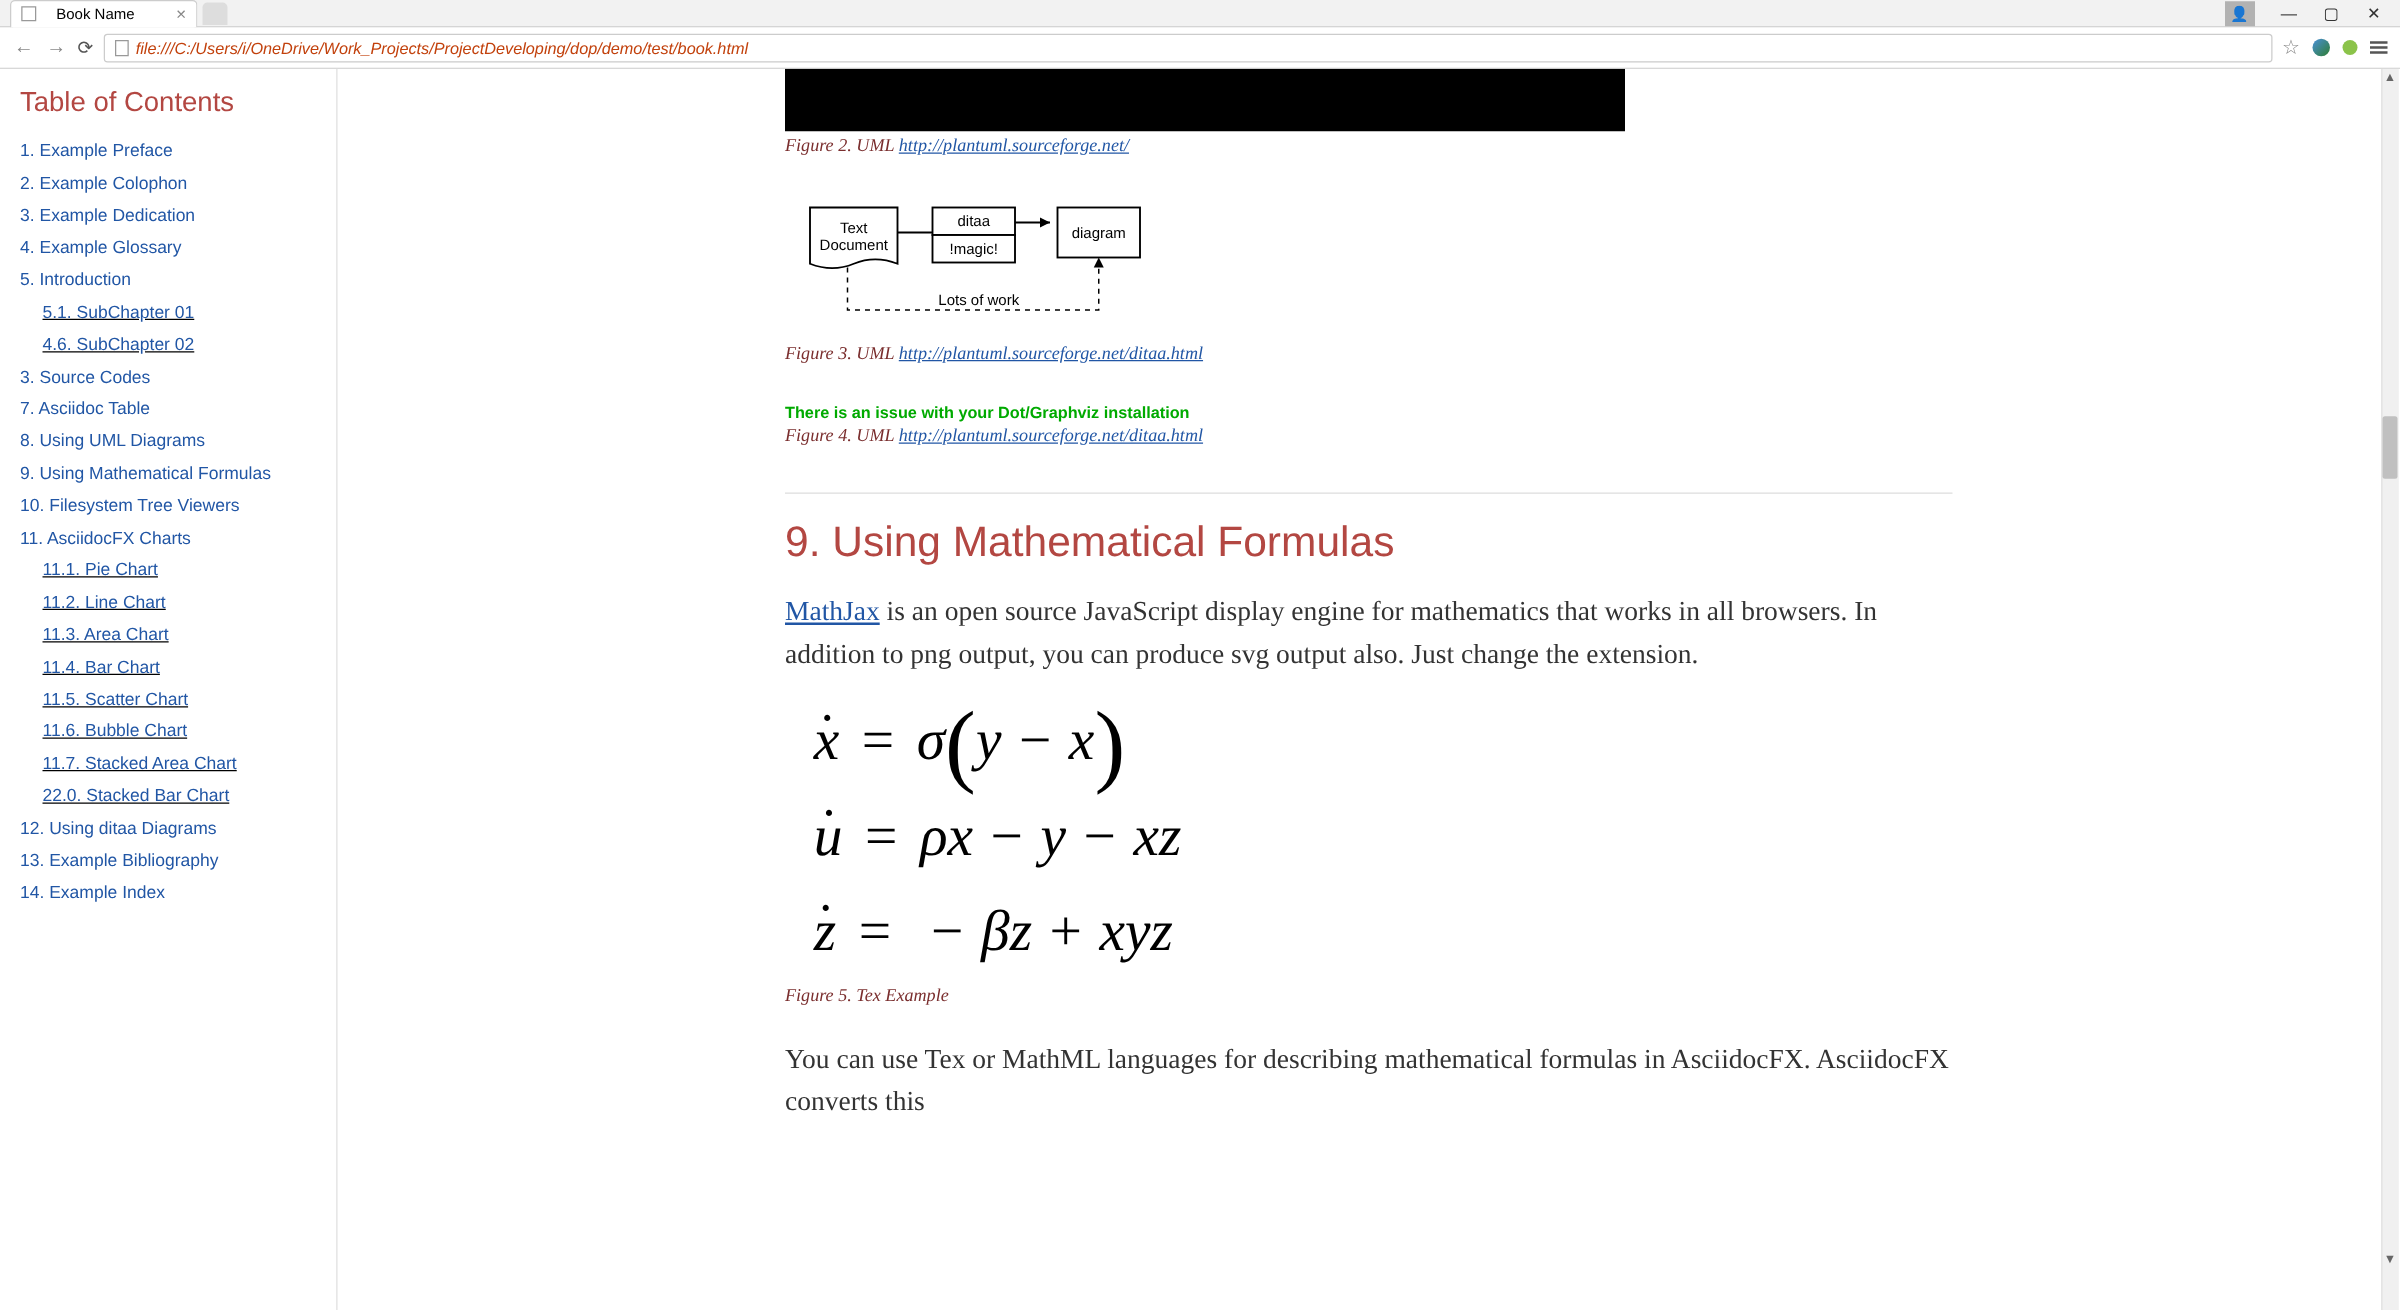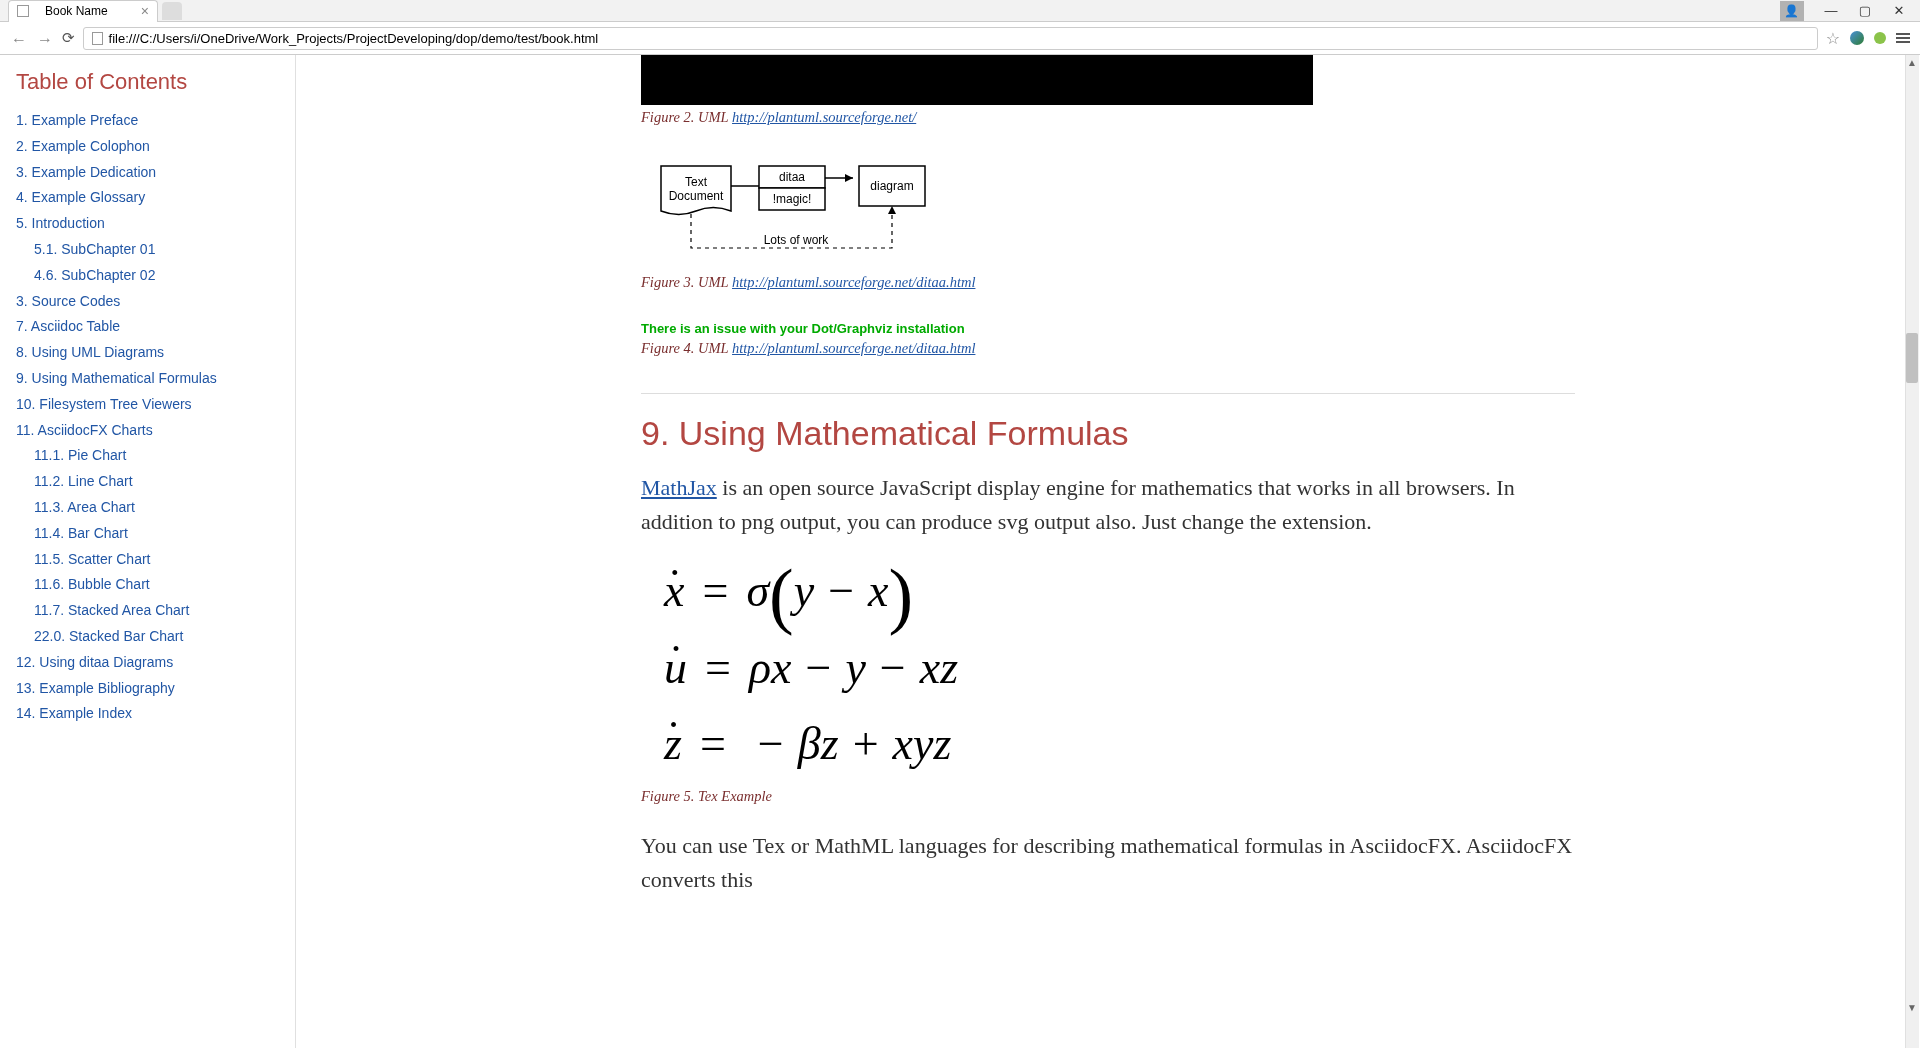--- a/index.html
+++ b/index.html
@@ -12,37 +12,37 @@
     .tab .page-icon { width: 12px; height: 12px; border: 1px solid #999; background: #fff; }
     .tab .close-x { margin-left: auto; color: #888; font-size: 14px; cursor: pointer; }
     .ghost-tab { width: 20px; height: 18px; background: #ddd; border-top-left-radius: 4px; border-top-right-radius: 4px; margin-left: 4px; }
     .window-controls { margin-left: auto; display: flex; align-items: center; gap: 20px; padding-right: 14px; }
     .win-btn { width: 14px; height: 14px; display: flex; align-items: center; justify-content: center; font-size: 13px; color: #333; cursor: pointer; }
     .user-square { width: 24px; height: 20px; background: #b2b2b2; display: flex; align-items: center; justify-content: center; color: #fff; font-size: 12px; }
     
     .addr-bar { display: flex; align-items: center; gap: 8px; padding: 4px 10px; background: #fff; height: 32px; }
     .nav-arrow { color: #888; font-size: 16px; cursor: pointer; width: 18px; text-align: center; }
     .reload { color: #555; font-size: 15px; cursor: pointer; }
-    .url-box { flex: 1; border: 1px solid #ccc; border-radius: 3px; padding: 3px 8px; display: flex; align-items: center; gap: 6px; font-size: 13px; color: #000000; }
+    .url-box { flex: 1; border: 1px solid #ccc; border-radius: 3px; padding: 3px 8px; display: flex; align-items: center; gap: 6px; font-size: 13px; color: #c2410c; font-style: italic; }
     .url-box .page-icon2 { width: 11px; height: 13px; border: 1px solid #999; }
     .right-icons { display: flex; align-items: center; gap: 10px; }
     .star { color: #888; font-size: 16px; }
     .globe { width: 14px; height: 14px; border-radius: 50%; background: linear-gradient(135deg,#4a90d9,#2e7d32); }
     .dot-g { width: 12px; height: 12px; border-radius: 50%; background: #8bc34a; }
     .menu-lines { display: flex; flex-direction: column; gap: 2px; cursor: pointer; }
     .menu-lines span { width: 14px; height: 2px; background: #555; }
     
     
     .page { display: flex; height: calc(100vh - 54px); position: relative; }
-    .sidebar { width: 296px; padding: 14px 16px; border-right: 1px solid #e0e0e0; overflow-y: auto; }
+    .sidebar { width: 270px; padding: 14px 16px; border-right: 1px solid #e0e0e0; overflow-y: auto; }
     .toc-title { color: #b34742; font-size: 22px; font-weight: 400; margin-bottom: 14px; font-family: 'Segoe UI', Arial, sans-serif; }
     .toc-list { list-style: none; }
     .toc-list li { margin: 2px 0; }
     .toc-list a { color: #2156a5; text-decoration: none; font-size: 14px; line-height: 1.7; }
-    .toc-sub { padding-left: 18px; list-style: none; }
+    .toc-sub { padding-left: 18px; list-style: none; text-decoration: underline; }
     
     .content-wrap { flex: 1; overflow-y: auto; position: relative; }
     .content { max-width: 990px; margin: 0 auto; padding: 0 28px 40px 28px; }
     
     .black-block { background: #000; height: 50px; width: 100%; max-width: 672px; }
     
     .fig-caption { font-style: italic; color: #7a2e2e; font-size: 14.5px; margin-top: 4px; font-family: Georgia, serif; }
     .fig-caption a { color: #2156a5; text-decoration: underline; }
     
     .ditaa-svg { margin-top: 30px; }

